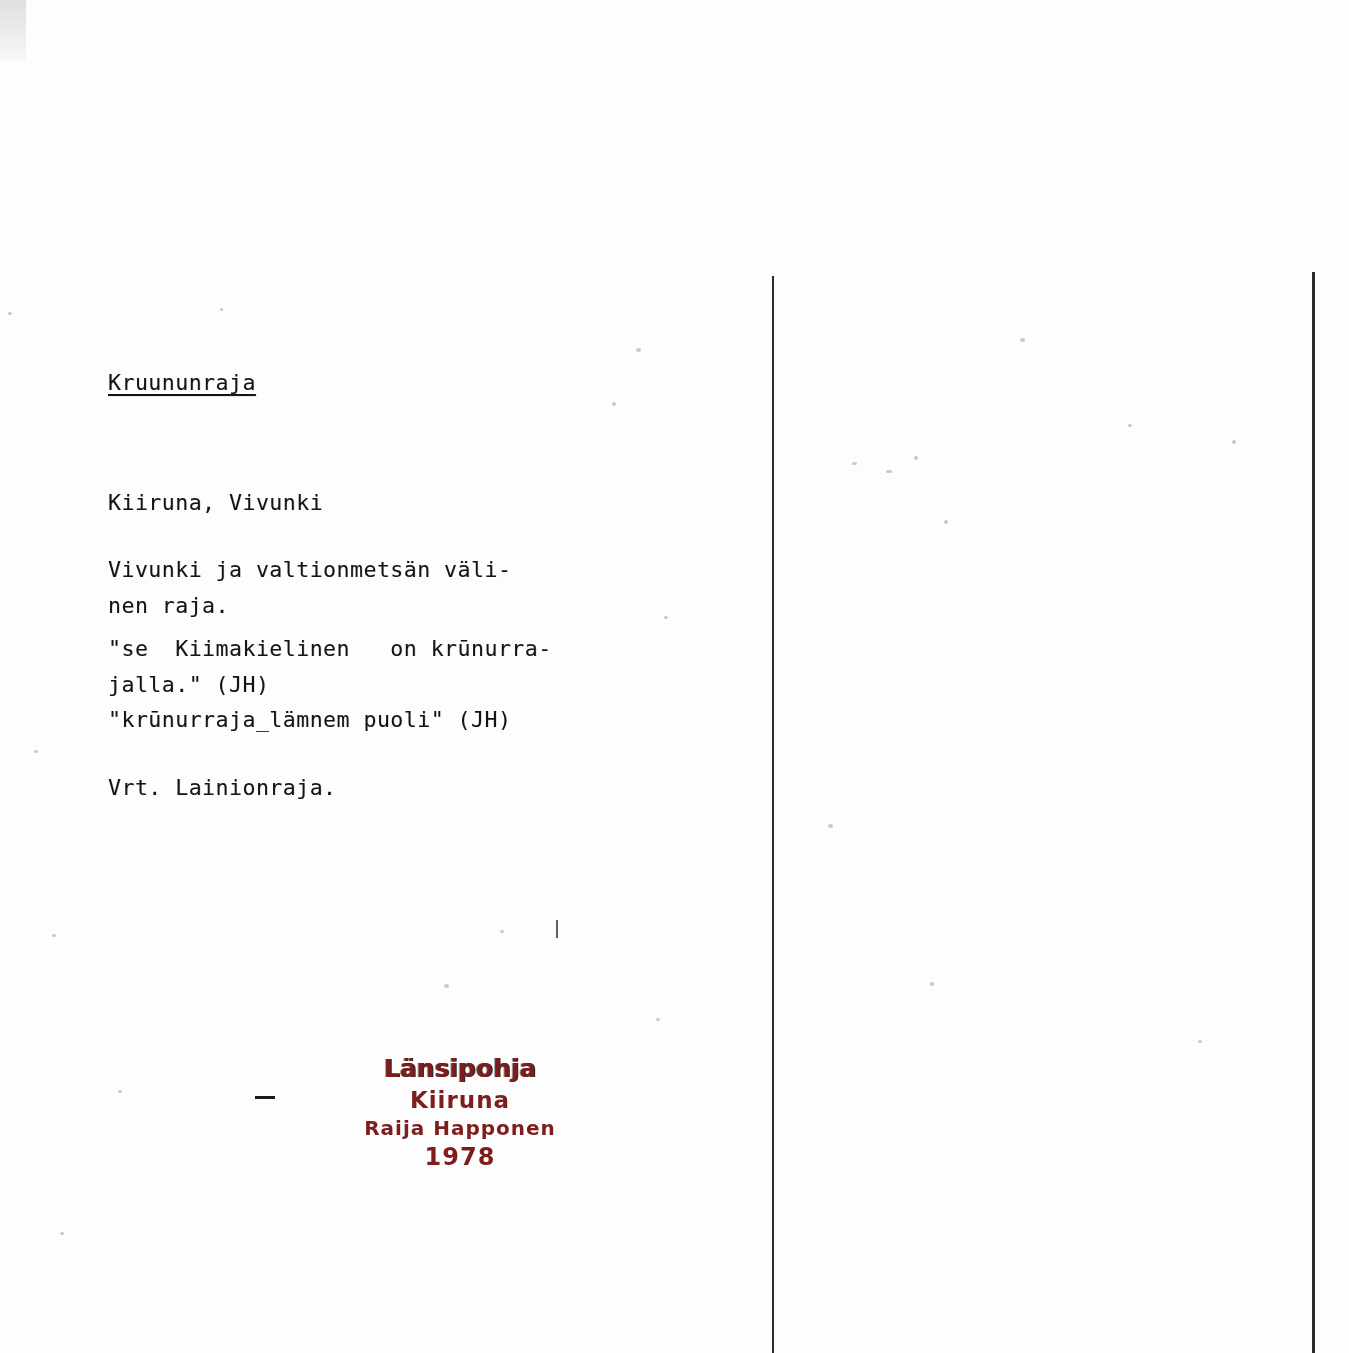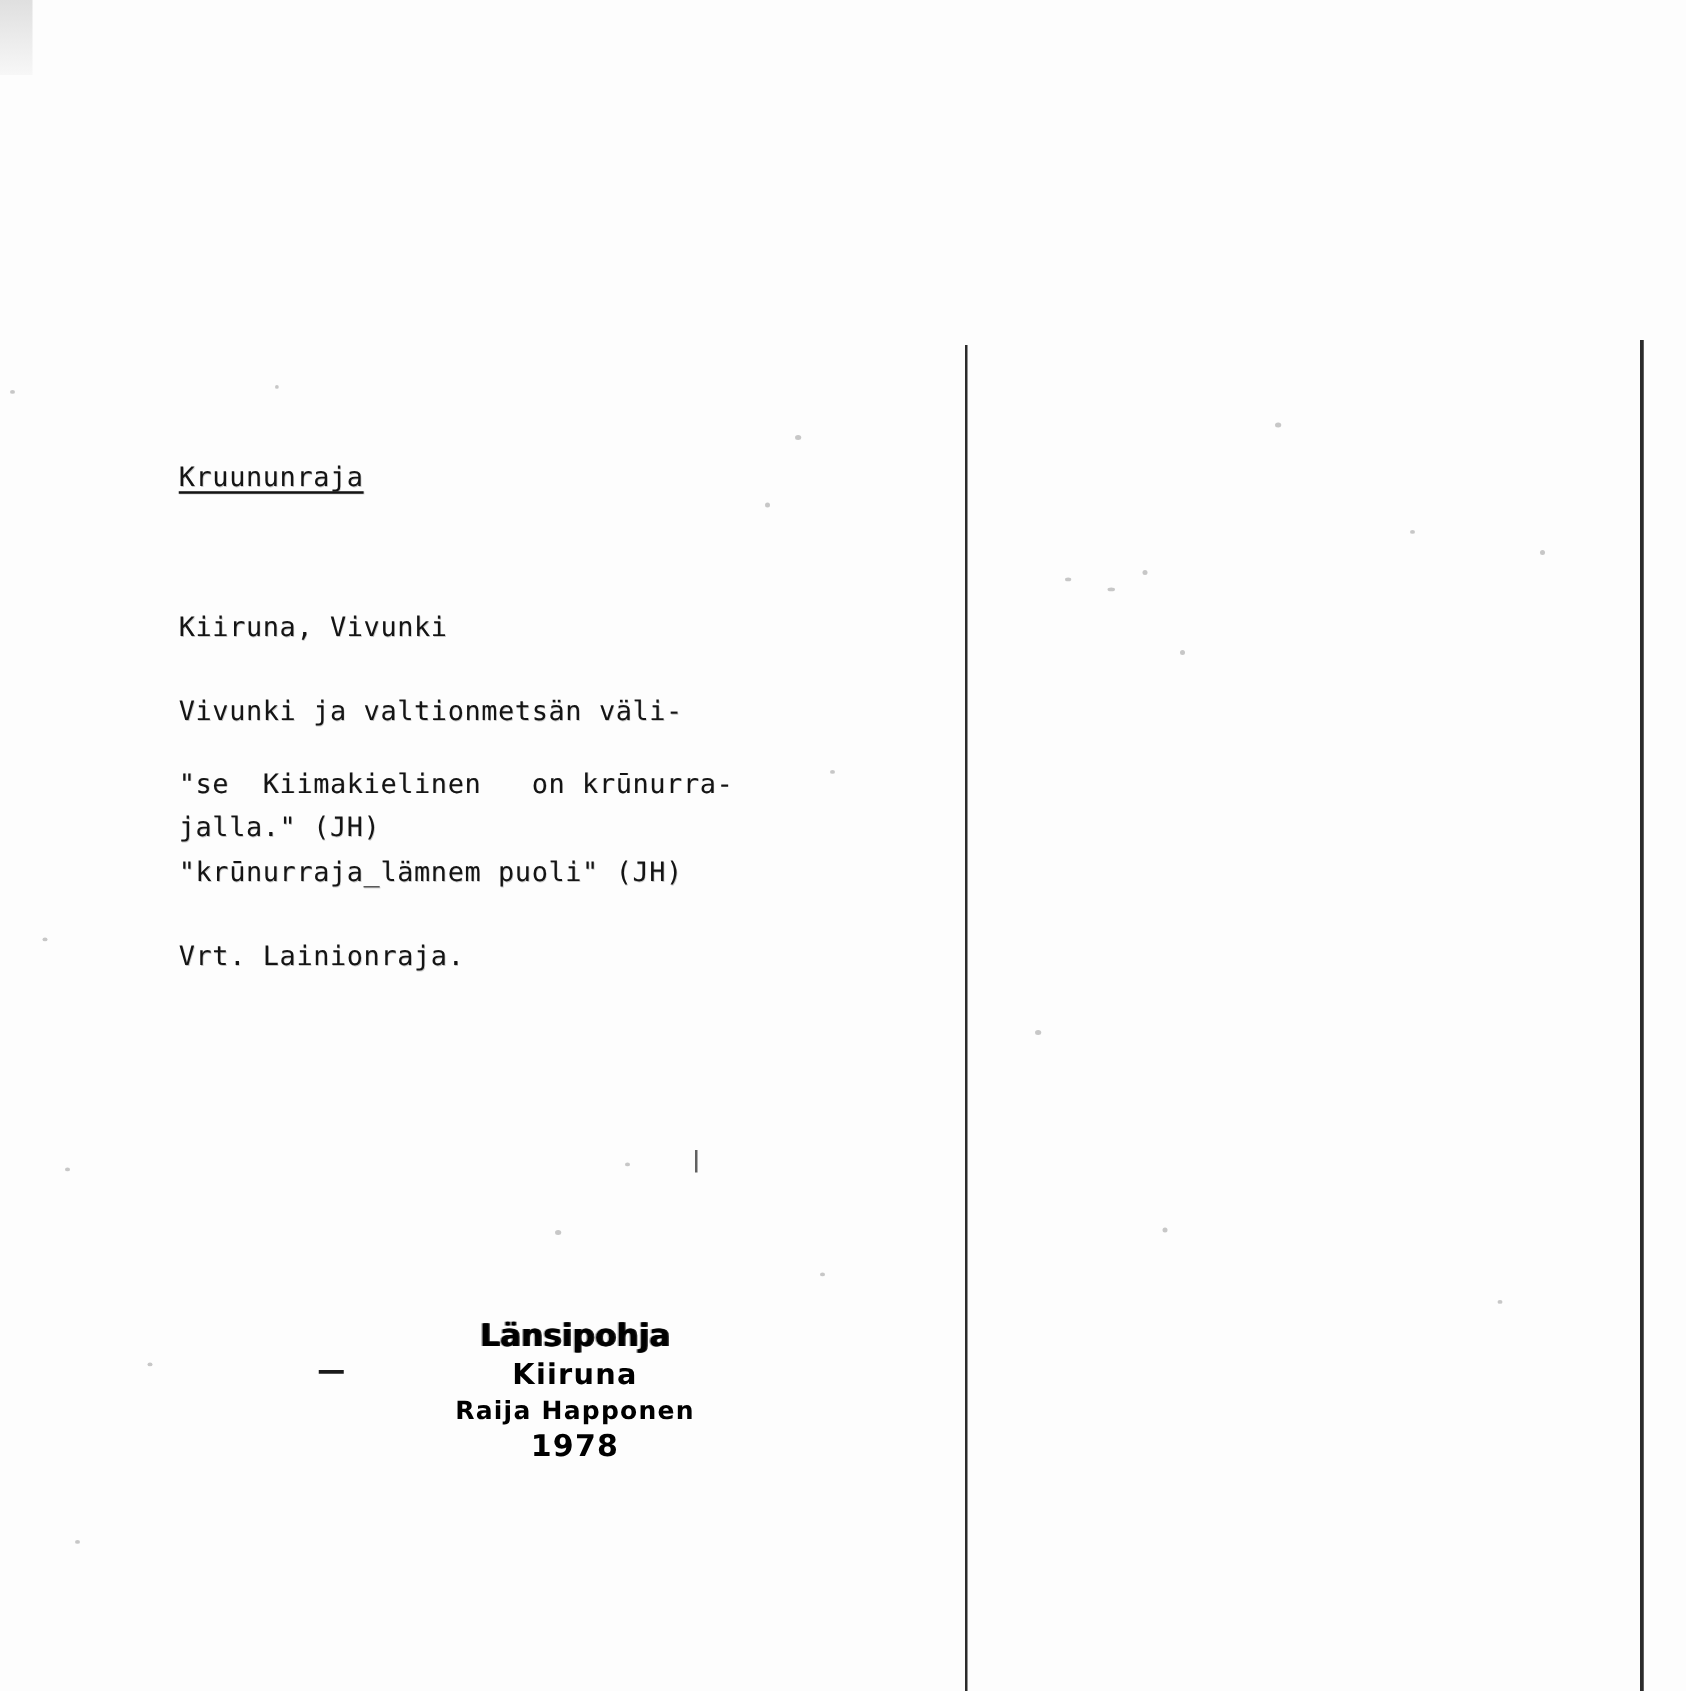--- a/index.html
+++ b/index.html
@@ -48,21 +48,20 @@
   
   .typed {
     position: absolute;
     left: 108px;
     top: 372px;
     width: 660px;
     font-size: 21.5px;
     line-height: 1.0;
     letter-spacing: 0.5px;
     color: #141414;
-    margin-left: 35px;
   }
   .line { white-space: pre; margin: 0; }
   .headword {
     text-decoration: underline;
     text-underline-offset: 4px;
   }
   .gap-sm { height: 52px; }
   .gap-md { height: 46px; }
   .indent-kr { padding-left: 205px; }
 
@@ -71,21 +70,21 @@
 
   
   .stamp {
     position: absolute;
     left: 280px;
     top: 1052px;
     width: 360px;
     text-align: center;
     font-family: "DejaVu Sans", sans-serif;
     font-weight: 700;
-    color: #000000;
+    color: #7f1d1d;
     line-height: 1.32;
     letter-spacing: 1px;
   }
   .stamp .s1 {
     font-size: 25px;
     letter-spacing: 0px;
     filter: blur(.3px);
     text-shadow: 1px 0 0 rgba(0,0,0,.85), -1px 0 0 rgba(0,0,0,.35);
   }
   .stamp .s2 { font-size: 23px; }
@@ -150,20 +149,21 @@
 
 
     <div class="gap-md"></div>
 
     <div class="line"><span>Kiiruna, Vivunki</span></div>
 
     <div class="gap-md"></div>
 
     <div class="line"><span>Vivunki ja valtionmetsän väli-</span></div>
     <div class="gap-sm" style="height:14px"></div>
+    <div class="line"><span>nen raja.</span></div>
 
     <div class="gap-sm" style="height:22px"></div>
 
     <div class="line"><span>"se  Kiimakielinen   on krūnurra-</span></div>
     <div class="gap-sm" style="height:14px"></div>
     <div class="line"><span>jalla." (JH)</span></div>
     <div class="gap-sm" style="height:14px"></div>
     <div class="line"><span>"krūnurraja_lämnem puoli" (JH)</span></div>
 
     <div class="gap-md"></div>

